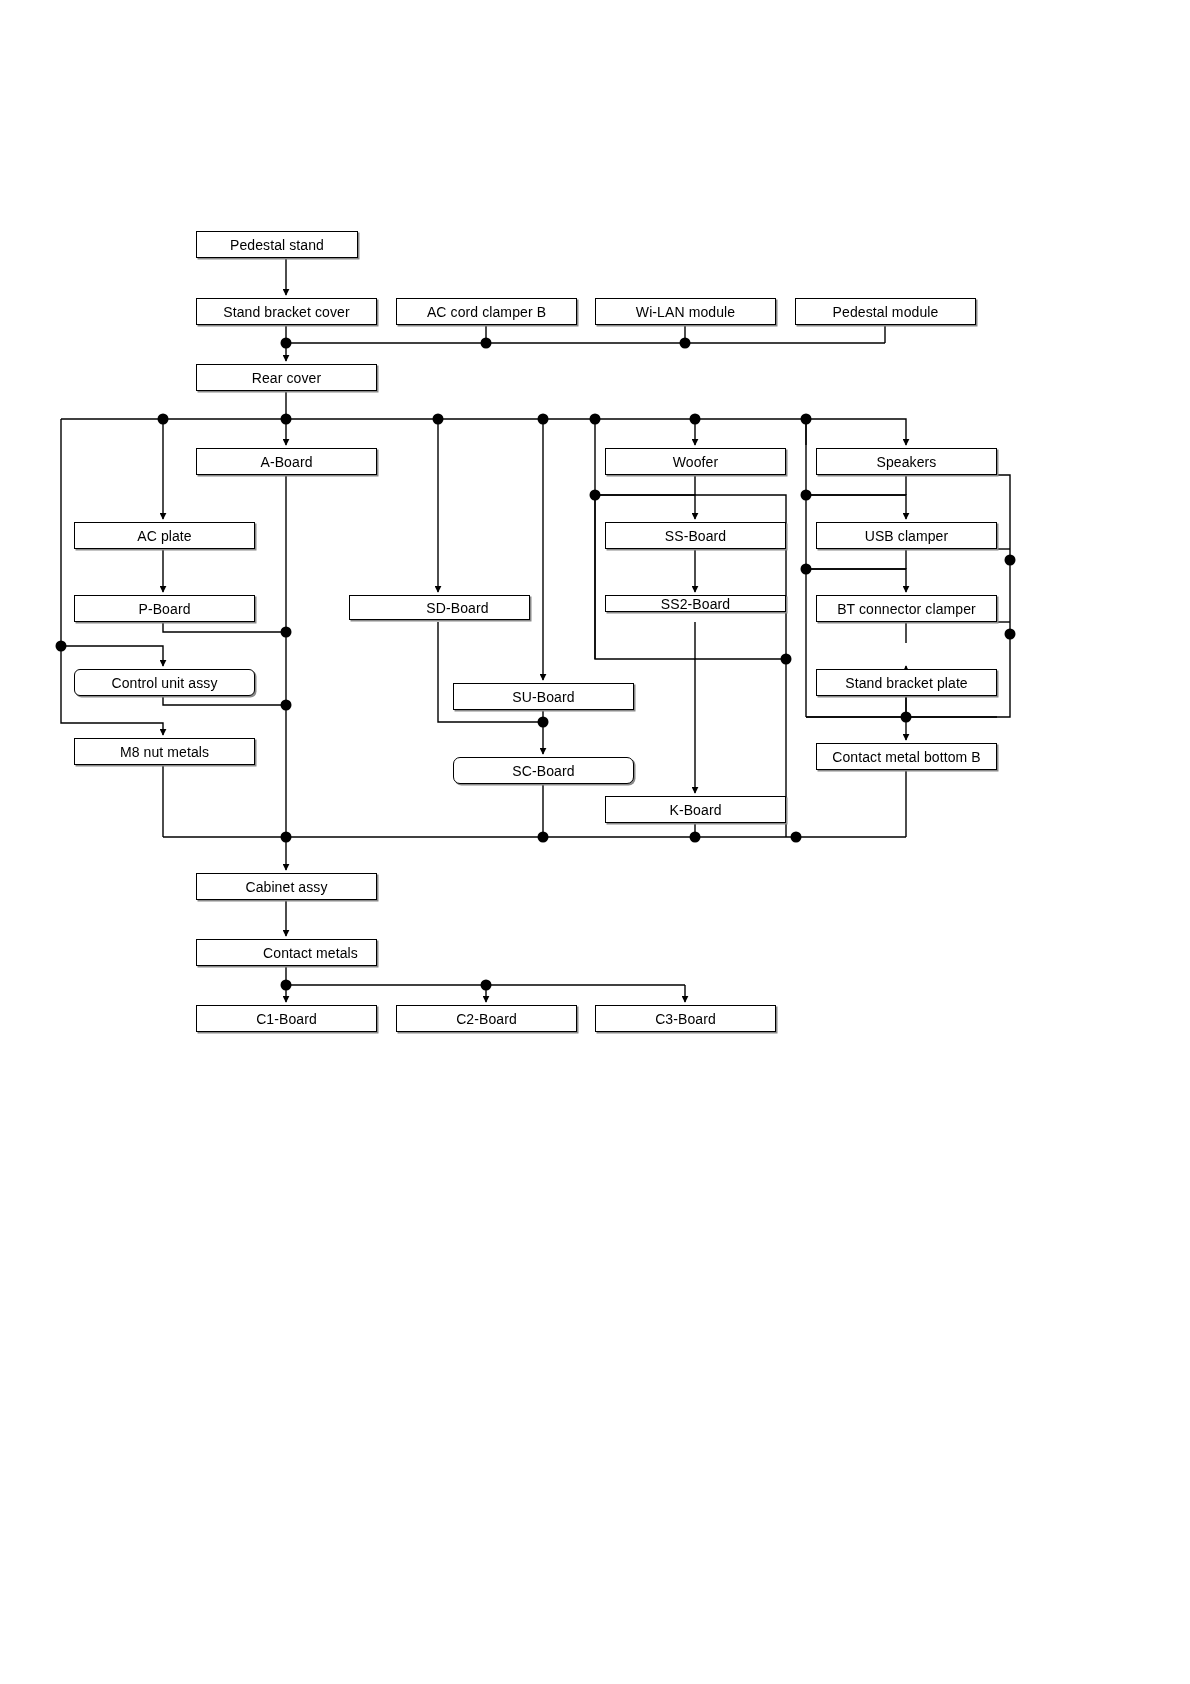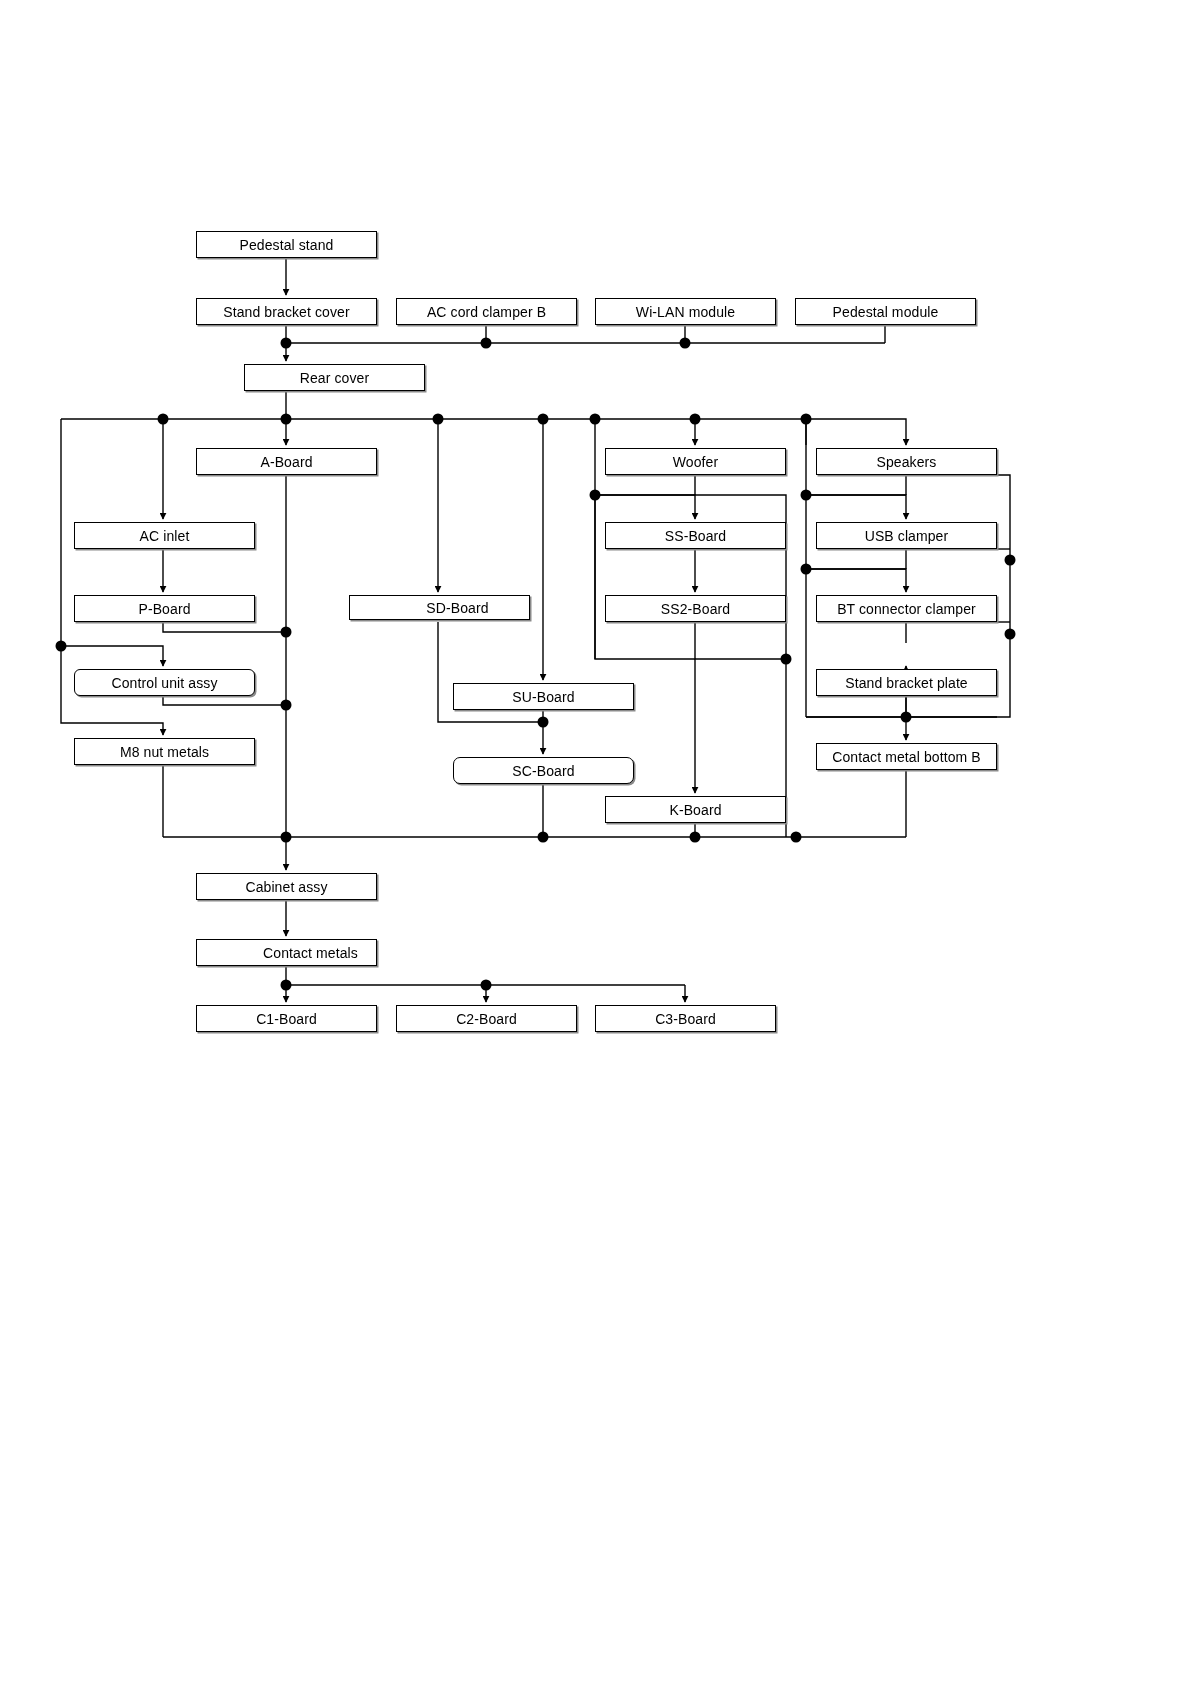--- a/index.html
+++ b/index.html
@@ -186,63 +186,63 @@
       <circle cx="286" cy="837" r="5.5"></circle>
       <circle cx="543" cy="837" r="5.5"></circle>
       <circle cx="695" cy="837" r="5.5"></circle>
       <circle cx="796" cy="837" r="5.5"></circle>
 
       <circle cx="286" cy="985" r="5.5"></circle>
       <circle cx="486" cy="985" r="5.5"></circle>
     </g>
   </svg>
 
-  <div class="node-box" style="left:196px;top:231px;width:181px;height:27px;">
+  <div class="node-box" style="left:196px;top:231px;width:162px;height:27px;">
     <span class="node-label">Pedestal stand</span>
   </div>
   <div class="node-box" style="left:196px;top:298px;width:181px;height:27px;">
     <span class="node-label">Stand bracket cover</span>
   </div>
   <div class="node-box" style="left:396px;top:298px;width:181px;height:27px;">
     <span class="node-label">AC cord clamper B</span>
   </div>
   <div class="node-box" style="left:595px;top:298px;width:181px;height:27px;">
     <span class="node-label">Wi-LAN module</span>
   </div>
   <div class="node-box" style="left:795px;top:298px;width:181px;height:27px;">
     <span class="node-label">Pedestal module</span>
   </div>
-  <div class="node-box" style="left:196px;top:364px;width:181px;height:27px;margin-left:48px;">
+  <div class="node-box" style="left:196px;top:364px;width:181px;height:27px;">
     <span class="node-label">Rear cover</span>
   </div>
   <div class="node-box" style="left:196px;top:448px;width:181px;height:27px;">
     <span class="node-label">A-Board</span>
   </div>
   <div class="node-box" style="left:605px;top:448px;width:181px;height:27px;">
     <span class="node-label">Woofer</span>
   </div>
   <div class="node-box" style="left:816px;top:448px;width:181px;height:27px;">
     <span class="node-label">Speakers</span>
   </div>
   <div class="node-box" style="left:74px;top:522px;width:181px;height:27px;">
-    <span class="node-label">AC inlet</span>
+    <span class="node-label">AC plate</span>
   </div>
   <div class="node-box" style="left:605px;top:522px;width:181px;height:27px;">
     <span class="node-label">SS-Board</span>
   </div>
   <div class="node-box" style="left:816px;top:522px;width:181px;height:27px;justify-content:center;">
     <span class="node-label">USB clamper</span>
   </div>
   <div class="node-box" style="left:74px;top:595px;width:181px;height:27px;">
     <span class="node-label">P-Board</span>
   </div>
   <div class="node-box" style="left:349px;top:595px;width:181px;height:25px;padding-left:36px;">
     <span class="node-label">SD-Board</span>
   </div>
-  <div class="node-box" style="left:605px;top:595px;width:181px;height:27px;">
+  <div class="node-box" style="left:605px;top:595px;width:181px;height:17px;">
     <span class="node-label">SS2-Board</span>
   </div>
   <div class="node-box" style="left:816px;top:595px;width:181px;height:27px;">
     <span class="node-label">BT connector clamper</span>
   </div>
   <div class="node-box" style="left:74px;top:669px;width:181px;height:27px;border-radius:6px;">
     <span class="node-label">Control unit assy</span>
   </div>
   <div class="node-box" style="left:453px;top:683px;width:181px;height:27px;">
     <span class="node-label">SU-Board</span>

